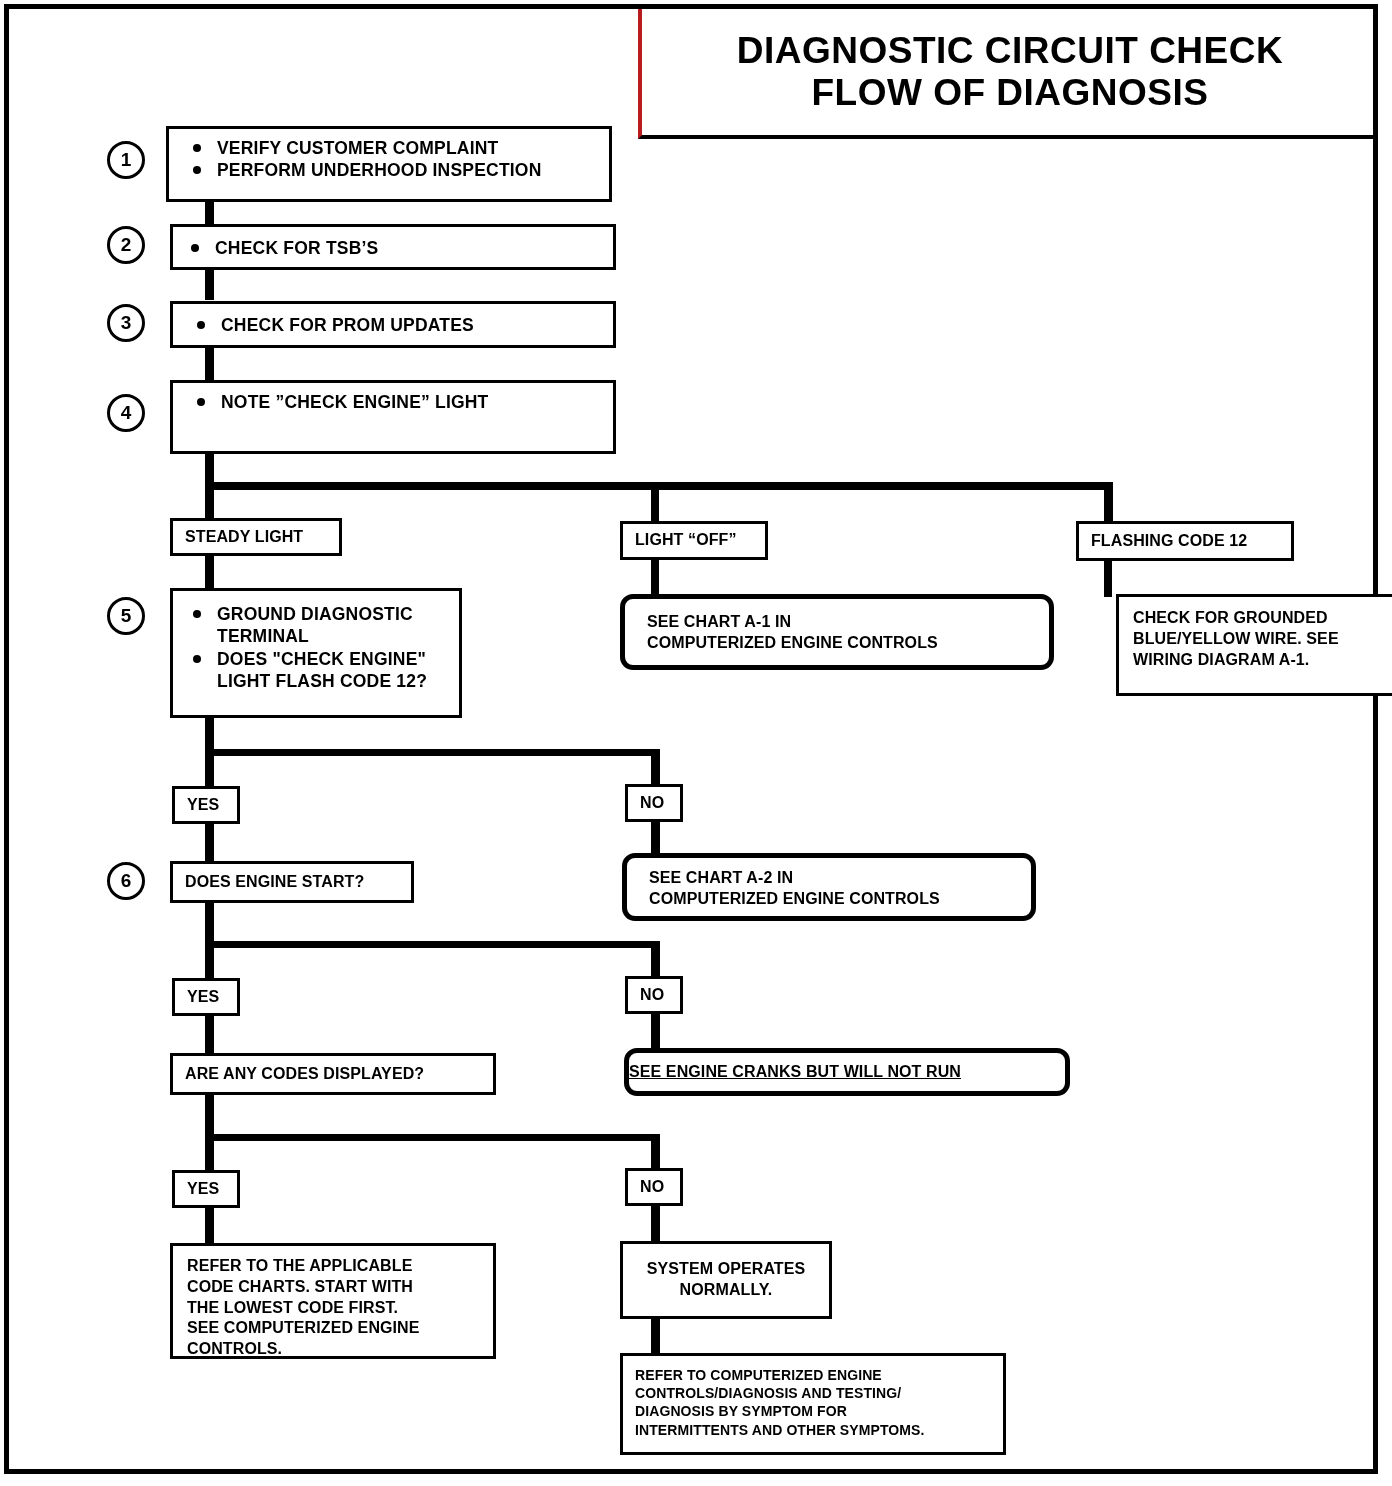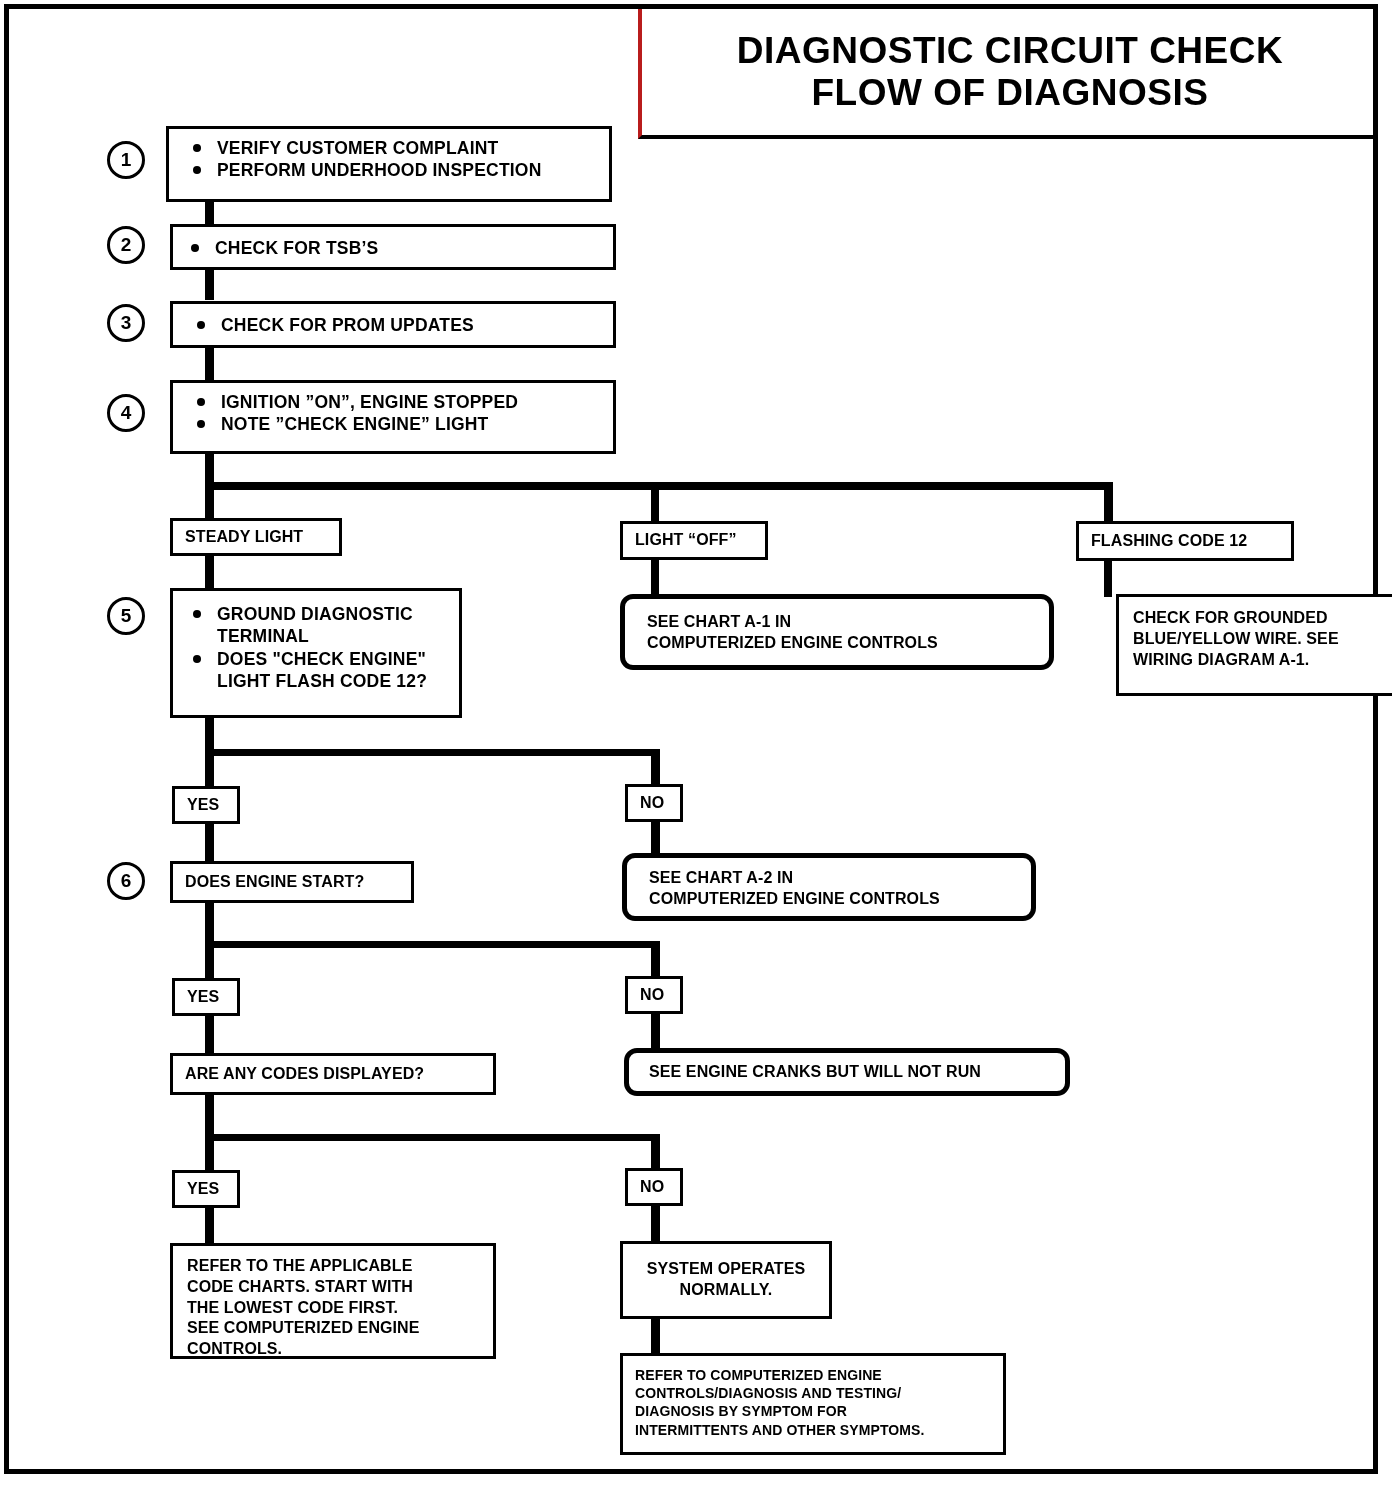--- a/index.html
+++ b/index.html
@@ -165,21 +165,20 @@
     <ul class="steplist" style="padding:10px 12px 0 14px;">
       <li>CHECK FOR PROM UPDATES</li>
     </ul>
   </div>
 
   <div class="circ" style="left:107px; top:394px;">
     <span>4</span>
   </div>
   <div class="bx" style="left:170px; top:380px; width:446px; height:74px;">
     <ul class="steplist pad">
-      <li>IGNITION ”ON”, ENGINE STOPPED</li>
       <li>NOTE ”CHECK ENGINE” LIGHT</li>
     </ul>
   </div>
 
   <div class="bx" style="left:170px; top:518px; width:172px; height:38px;">
     <div class="lbl txt">STEADY LIGHT</div>
   </div>
   <div class="bx" style="left:620px; top:521px; width:148px; height:39px;">
     <div class="lbl txt">LIGHT “OFF”</div>
   </div>
@@ -254,21 +253,21 @@
   </div>
 
   <div class="ln" style="left:205px; top:1012px; width:9px; height:44px;"></div>
   <div class="ln" style="left:651px; top:1010px; width:9px; height:40px;"></div>
 
   <div class="bx" style="left:170px; top:1053px; width:326px; height:42px;">
     <div class="lbl txt">ARE ANY CODES DISPLAYED?</div>
   </div>
 
   <div class="bx thick" style="left:624px; top:1048px; width:446px; height:48px;">
-    <div class="lbl txt" style="padding-left:20px;">SEE ENGINE CRANKS BUT WILL NOT RUN</div>
+    <div class="lbl txt" style="padding-left:0;text-decoration:underline;">SEE ENGINE CRANKS BUT WILL NOT RUN</div>
   </div>
 
   <div class="ln" style="left:205px; top:1093px; width:9px; height:46px;"></div>
   <div class="ln" style="left:205px; top:1134px; width:455px; height:7px;"></div>
   <div class="ln" style="left:205px; top:1134px; width:9px; height:38px;"></div>
   <div class="ln" style="left:651px; top:1134px; width:9px; height:38px;"></div>
 
   <div class="bx" style="left:172px; top:1170px; width:68px; height:38px;">
     <div class="lbl txt">YES</div>
   </div>

